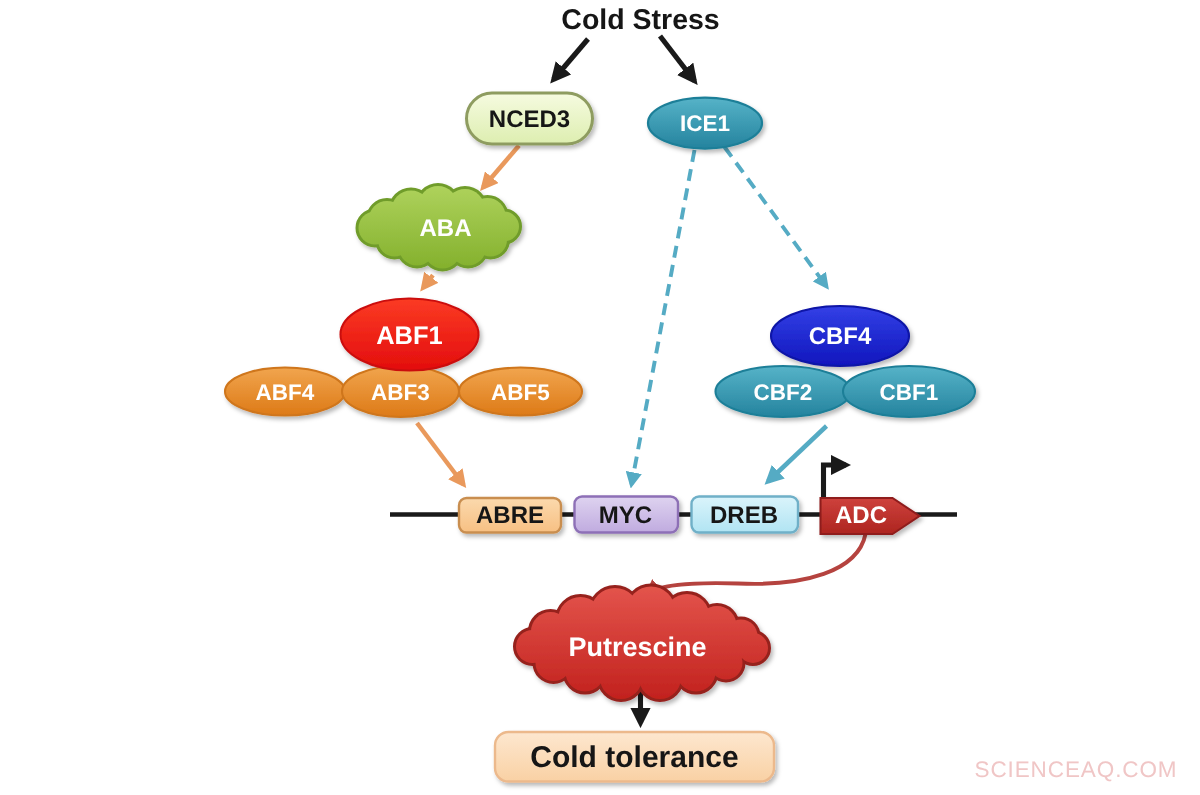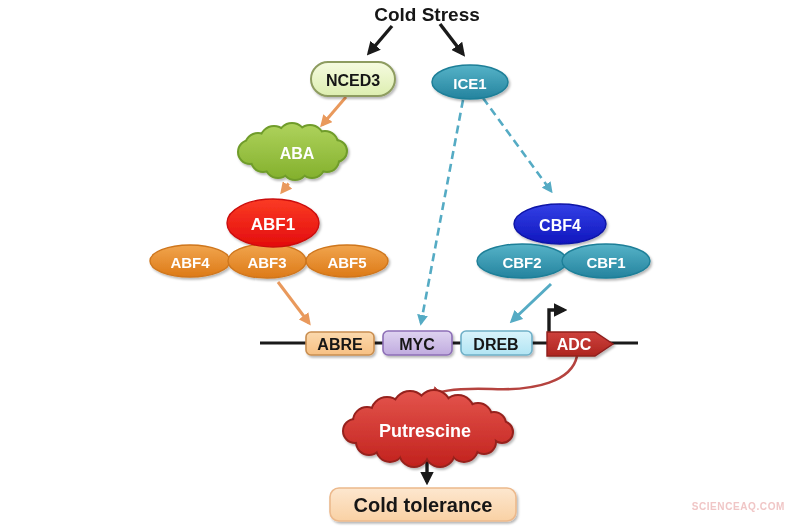--- a/index.html
+++ b/index.html
@@ -15,22 +15,22 @@
   .arrow-orange{stroke:#e9995c;stroke-width:3;fill:none;}
   .arrow-orange-d{stroke:#e9995c;stroke-width:3;fill:none;stroke-dasharray:7 5;}
   .arrow-teal{stroke:#55abc4;stroke-width:3;fill:none;}
   .arrow-teal-d{stroke:#55abc4;stroke-width:2.6;fill:none;stroke-dasharray:8 5;}
   .arrow-red{stroke:#b5433f;stroke-width:2.6;fill:none;}
   .gene-line{stroke:#1a1a1a;stroke-width:3;fill:none;}
   .cloud-green-s{fill:url(#gGreenCloud);stroke:#6f9c2a;stroke-width:4;}
   .cloud-green-f{fill:url(#gGreenCloud);stroke:none;}
   .cloud-red-s{fill:url(#gPutr);stroke:#96201d;stroke-width:4;}
   .cloud-red-f{fill:url(#gPutr);stroke:none;}
-  .watermark{position:absolute;right:15px;bottom:18px;color:#f0c6c6;font-size:10px;
-             letter-spacing:0.6px;font-weight:700;}
+  .watermark{position:absolute;right:15px;bottom:8px;color:#f0c6c6;font-size:15px;
+             letter-spacing:0.6px;font-weight:400;}
 </style>
 </head>
 <body>
 
 <div class="stage">
 <svg width="800" height="530" viewBox="0 0 800 530">
   <defs>
     <marker id="mb" viewBox="0 0 10 10" refX="7.5" refY="5" markerWidth="4" markerHeight="4" orient="auto">
       <path d="M0,0 L10,5 L0,10 z" fill="#1a1a1a"></path>
     </marker>

